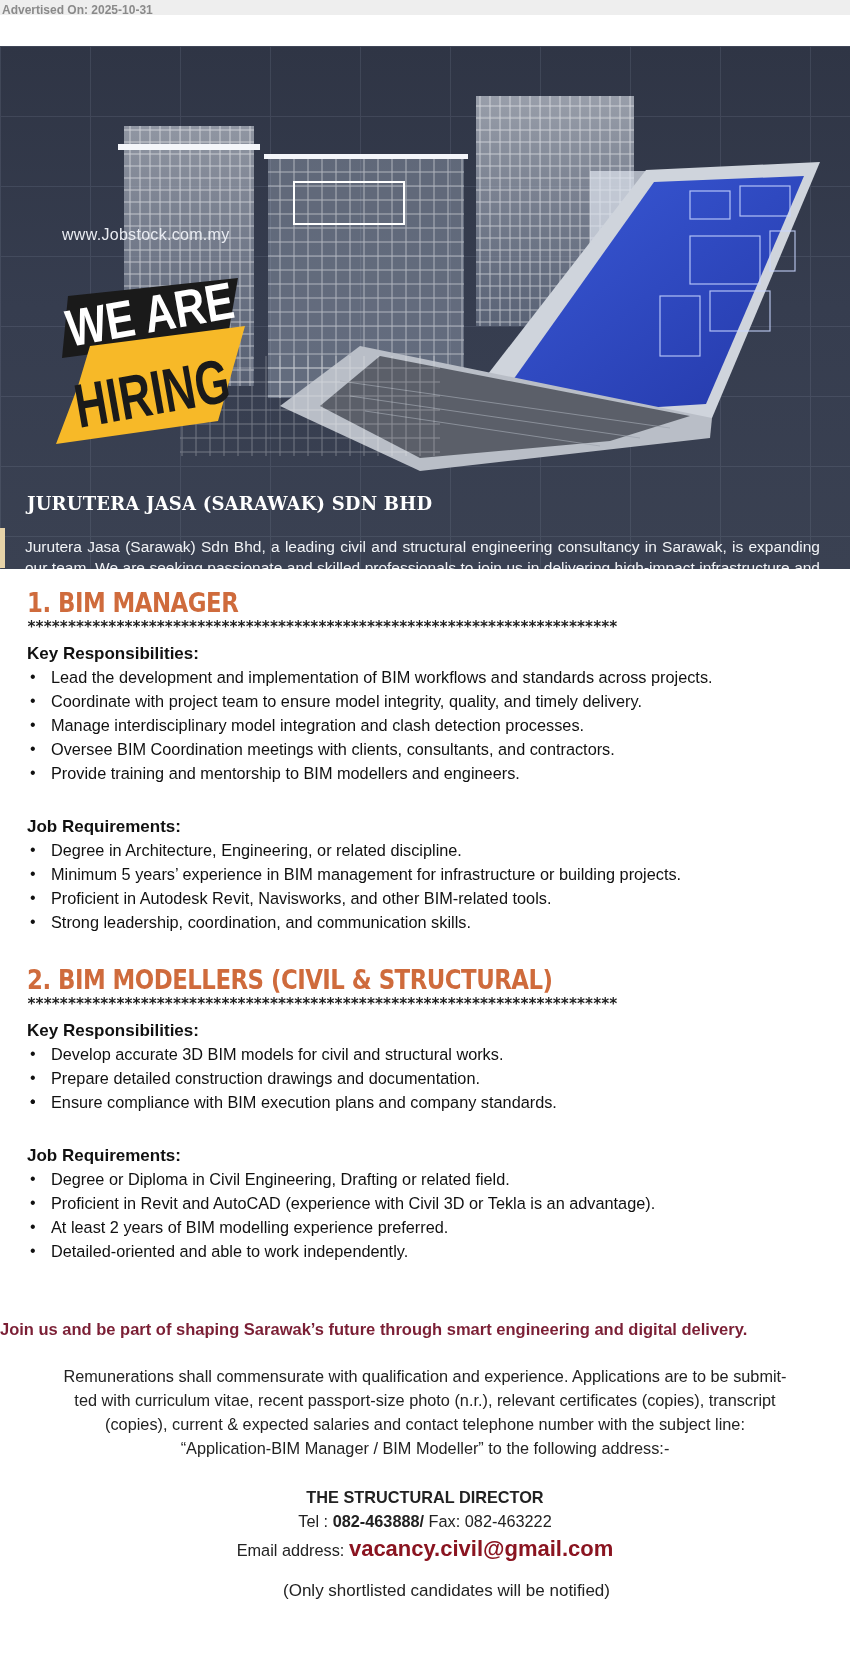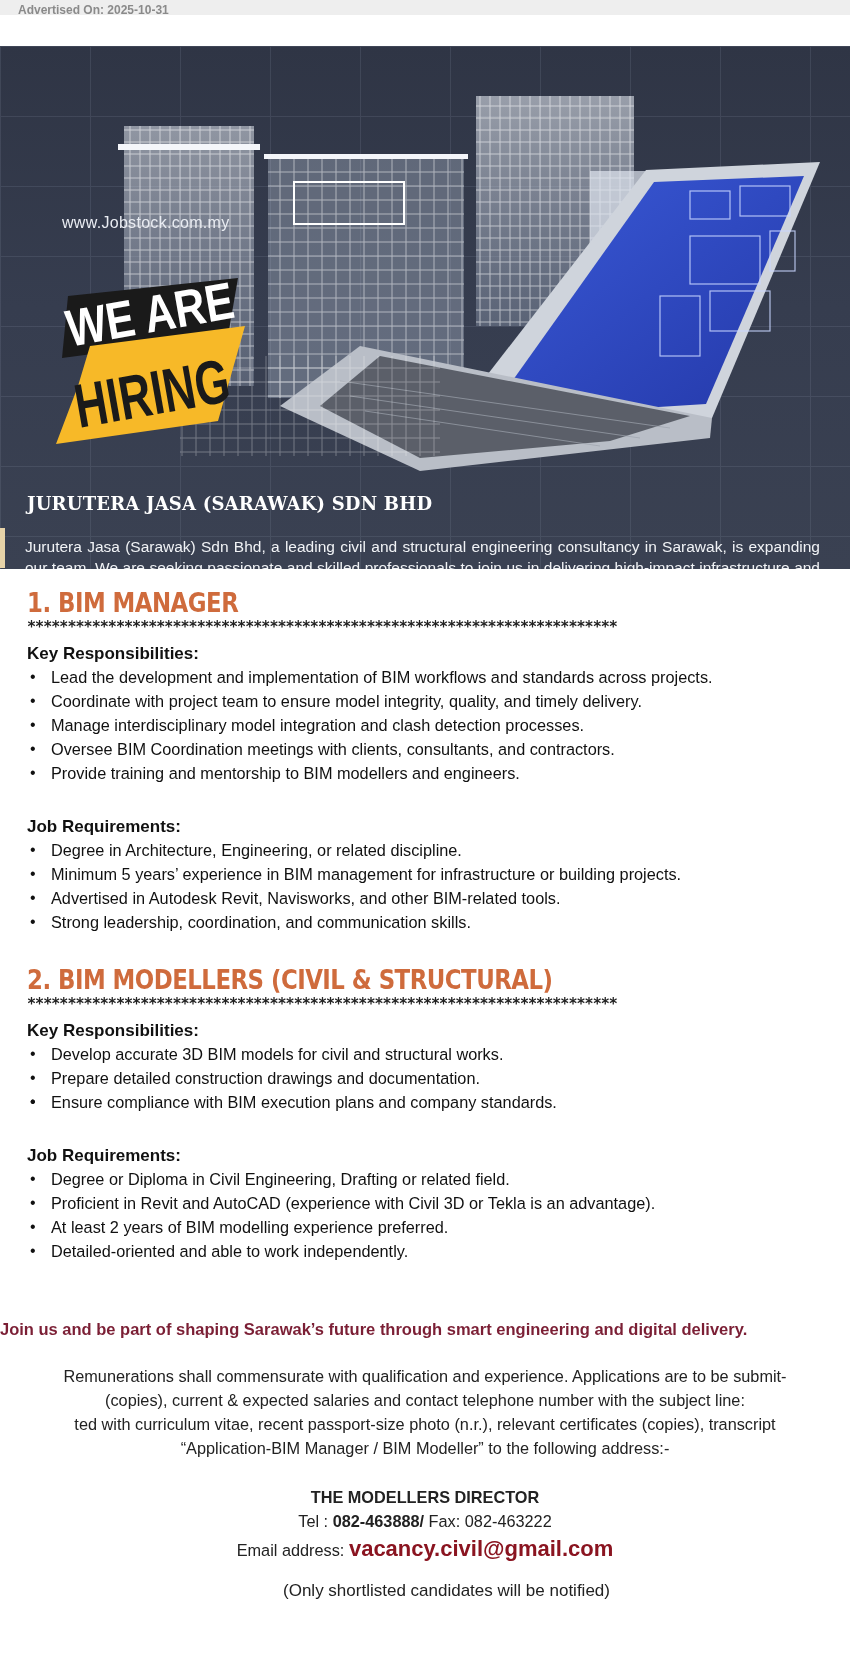--- a/index.html
+++ b/index.html
@@ -1,31 +1,31 @@
 <!DOCTYPE html>
 <html><head>
   <meta charset="utf-8">
   <style>
     * { box-sizing: border-box; margin: 0; padding: 0; }
     html, body { width: 850px; background: #ffffff; }
     body { font-family: "Liberation Sans", sans-serif; color: #111; position: relative; height: 1655px; overflow: hidden; }
 
     .adbar { height: 15px; background: #eeeeee; width: 100%; }
-    .adbar span { font-family: "Liberation Sans", sans-serif; font-weight: bold; font-size: 12px; color: #8a8a8a; line-height: 15px; padding-left: 18px; }
+    .adbar span { font-family: "Liberation Sans", sans-serif; font-weight: bold; font-size: 12px; color: #8a8a8a; line-height: 15px; padding-left: 2px; }
 
     
     .hero { position: absolute; left: 0; top: 46px; width: 850px; height: 523px; overflow: hidden;
       background: linear-gradient(180deg, #2f3545 0%, #363d4f 50%, #3a4152 100%); }
     .hero .grid { position: absolute; inset: 0; opacity: 0.18;
       background-image: linear-gradient(#8a93a8 1px, transparent 1px), linear-gradient(90deg, #8a93a8 1px, transparent 1px);
       background-size: 90px 70px; }
     .hero-art { position: absolute; left: 0; top: 0; width: 850px; height: 440px; }
     .leftstrip { position: absolute; left: 0; top: 482px; width: 5px; height: 40px; background: #e7d3a8; }
 
-    .watermark { position: absolute; left: 62px; top: 168px; font-size: 16px; color: #e9ecf2; letter-spacing: 0.3px; }
+    .watermark { position: absolute; left: 62px; top: 180px; font-size: 16px; color: #e9ecf2; letter-spacing: 0.3px; }
 
     .hiring { position: absolute; left: 50px; top: 230px; width: 200px; height: 180px; }
 
     .company { position: absolute; left: 27px; top: 447px; font-family: "DejaVu Serif", serif; font-weight: bold; font-size: 18px; color: #ffffff; letter-spacing: 0.2px; }
     .company-desc { position: absolute; left: 25px; top: 490px; width: 795px; font-size: 15.5px; line-height: 21px; color: #f1f3f6; text-align: justify; }
 
     
     .section { position: absolute; left: 27px; width: 800px; }
     .job-title { font-family: "DejaVu Sans", sans-serif; font-size: 26px; font-weight: bold; color: #cf6b3c; letter-spacing: -0.6px; transform: scaleX(0.88); transform-origin: left; white-space: nowrap; }
     .stars { font-family: "DejaVu Sans Mono", monospace; font-size: 15px; font-weight: bold; color: #222; letter-spacing: -0.95px; line-height: 14px; margin-top: 2px; white-space: nowrap; }
@@ -133,21 +133,21 @@
     <li><span class="dot">•</span><span>Coordinate with project team to ensure model integrity, quality, and timely delivery.</span></li>
     <li><span class="dot">•</span><span>Manage interdisciplinary model integration and clash detection processes.</span></li>
     <li><span class="dot">•</span><span>Oversee BIM Coordination meetings with clients, consultants, and contractors.</span></li>
     <li><span class="dot">•</span><span>Provide training and mentorship to BIM modellers and engineers.</span></li>
   </ul>
   <div class="gap"></div>
   <div class="subhead">Job Requirements:</div>
   <ul class="bullets">
     <li><span class="dot">•</span><span>Degree in Architecture, Engineering, or related discipline.</span></li>
     <li><span class="dot">•</span><span>Minimum 5 years’ experience in BIM management for infrastructure or building projects.</span></li>
-    <li><span class="dot">•</span><span>Advertised in Autodesk Revit, Navisworks, and other BIM-related tools.</span></li>
+    <li><span class="dot">•</span><span>Proficient in Autodesk Revit, Navisworks, and other BIM-related tools.</span></li>
     <li><span class="dot">•</span><span>Strong leadership, coordination, and communication skills.</span></li>
   </ul>
 </div>
 
 <div class="section" style="top:965px;">
   <div class="job-title">2. BIM MODELLERS (CIVIL &amp; STRUCTURAL)</div>
   <div class="stars">*************************************************************************</div>
   <div class="subhead">Key Responsibilities:</div>
   <ul class="bullets">
     <li><span class="dot">•</span><span>Develop accurate 3D BIM models for civil and structural works.</span></li>
@@ -162,27 +162,27 @@
     <li><span class="dot">•</span><span>Proficient in Revit and AutoCAD (experience with Civil 3D or Tekla is an advantage).</span></li>
     <li><span class="dot">•</span><span>At least 2 years of BIM modelling experience preferred.</span></li>
     <li><span class="dot">•</span><span>Detailed-oriented and able to work independently.</span></li>
   </ul>
 </div>
 
 <div class="tagline">Join us and be part of shaping Sarawak’s future through smart engineering and digital delivery.</div>
 
 <div class="remun">
   <div>Remunerations shall commensurate with qualification and experience. Applications are to be submit-</div>
+  <div>ted with curriculum vitae, recent passport-size photo (n.r.), relevant certificates (copies), transcript</div>
   <div>(copies), current &amp; expected salaries and contact telephone number with the subject line:</div>
-  <div>ted with curriculum vitae, recent passport-size photo (n.r.), relevant certificates (copies), transcript</div>
   <div>“Application-BIM Manager / BIM Modeller” to the following address:-</div>
 </div>
 
 <div class="contact">
-  <div class="line director">THE MODELLERS DIRECTOR</div>
+  <div class="line director">THE STRUCTURAL DIRECTOR</div>
   <div class="line">
     <span>Tel : </span><b class="tel">082-463888/</b><span> Fax: 082-463222</span>
   </div>
   <div class="email-line">
     <span>Email address: </span><span class="email">vacancy.civil@gmail.com</span>
   </div>
   <div class="note">(Only shortlisted candidates will be notified)</div>
 </div>
 
 </body></html>

